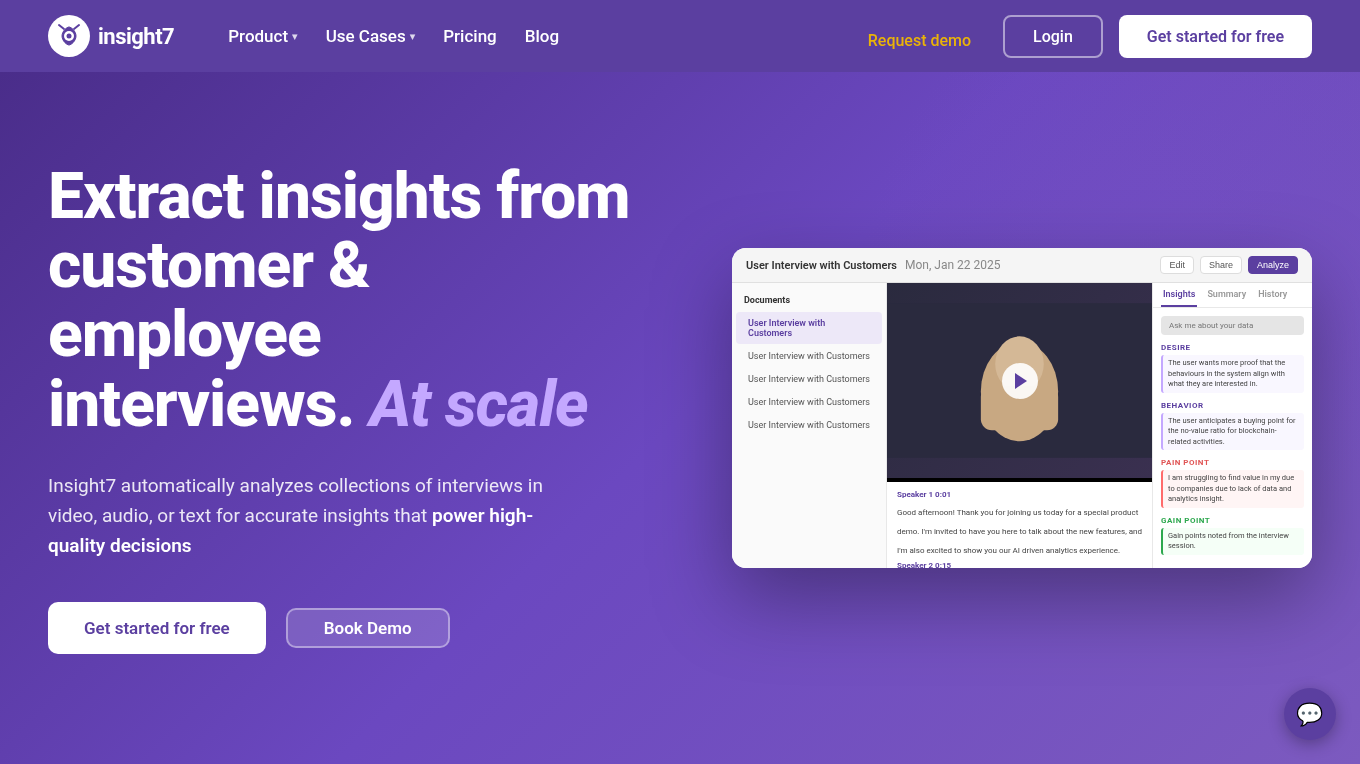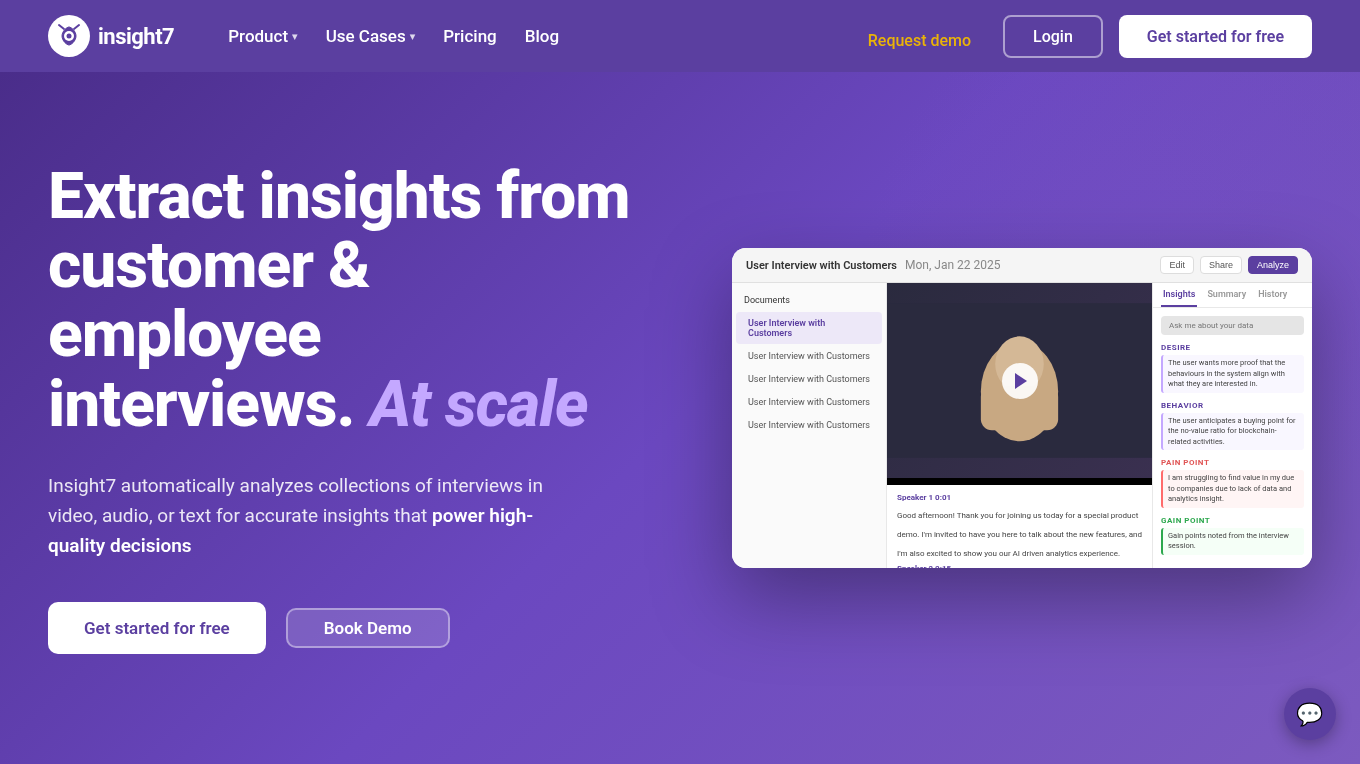--- a/index.html
+++ b/index.html
@@ -322,21 +322,21 @@
       height: 0;
       border-left: 12px solid #5b3fa0;
       border-top: 8px solid transparent;
       border-bottom: 8px solid transparent;
       margin-left: 3px;
     }
 
     .mockup-transcript {
       background: #fff;
       padding: 8px 10px;
-      border-top: 7px solid #000000;
+      border-top: 4px solid #000000;
       flex-shrink: 0;
       max-height: 90px;
       overflow: hidden;
     }
 
     .transcript-line {
       margin-bottom: 4px;
     }
 
     .transcript-speaker {
@@ -522,21 +522,21 @@
         <div class="mockup-titlebar-right">
           <button class="mockup-btn-small">Edit</button>
           <button class="mockup-btn-small">Share</button>
           <button class="mockup-btn-small" style="background:#5b3fa0;color:#fff;border-color:#5b3fa0;">Analyze</button>
         </div>
       </div>
 
       <div class="mockup-content">
 
         <div class="mockup-sidebar">
-          <div style="font-size:9px;font-weight:400;color:#333;padding:4px 12px 6px;">Documents</div>
+          <div style="font-size:9px;font-weight:700;color:#333;padding:4px 12px 6px;">Documents</div>
           <div class="mockup-sidebar-item active">User Interview with Customers</div>
           <div class="mockup-sidebar-item">User Interview with Customers</div>
           <div class="mockup-sidebar-item">User Interview with Customers</div>
           <div class="mockup-sidebar-item">User Interview with Customers</div>
           <div class="mockup-sidebar-item">User Interview with Customers</div>
         </div>
 
         <div class="mockup-video-panel">
           <div class="mockup-video">
             <div class="video-thumbnail">

